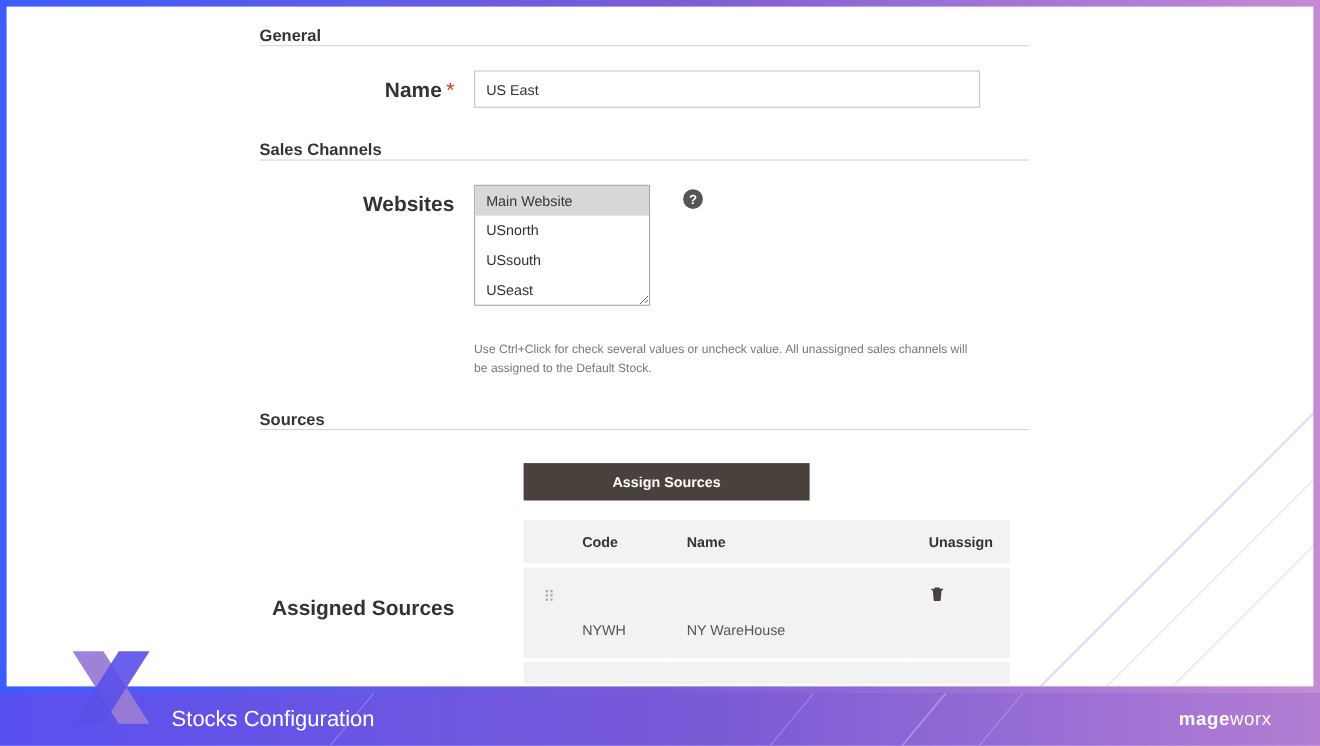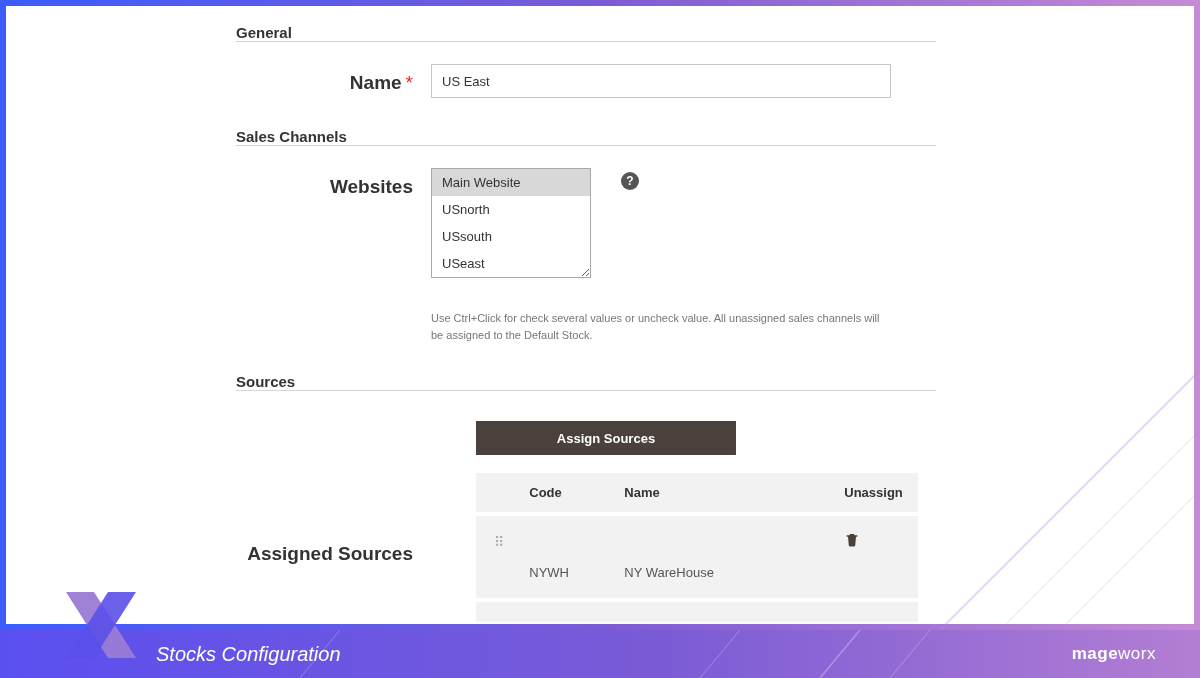--- a/index.html
+++ b/index.html
@@ -185,21 +185,20 @@
     bottom: 8px;
     z-index: 3;
     pointer-events: none;
   }
   .footer-title {
     color: #fff;
     font-size: 20px;
     font-weight: 400;
     margin-left: 156px;
     z-index: 4;
-    font-style: italic;
   }
   .footer-brand {
     color: #fff;
     font-size: 17px;
     font-weight: 700;
     margin-left: auto;
     margin-right: 44px;
     letter-spacing: 0.5px;
     z-index: 4;
   }

